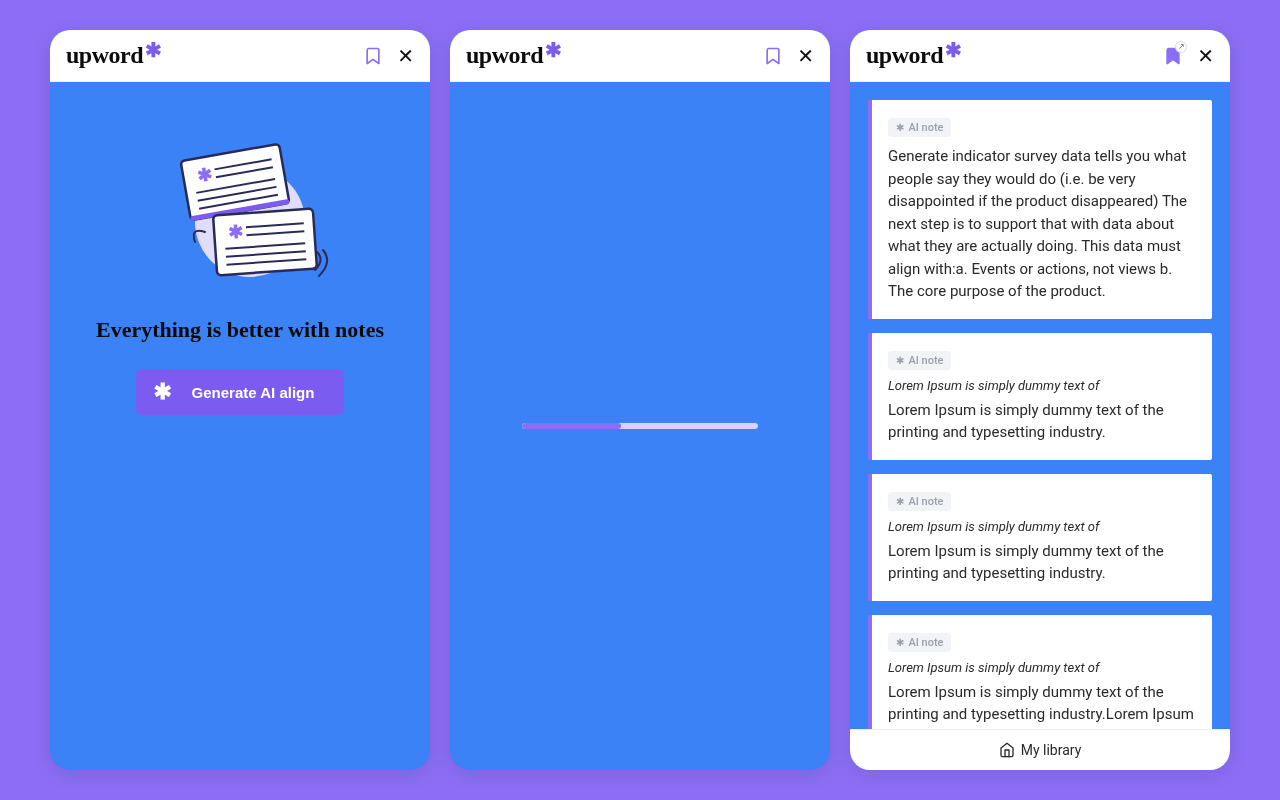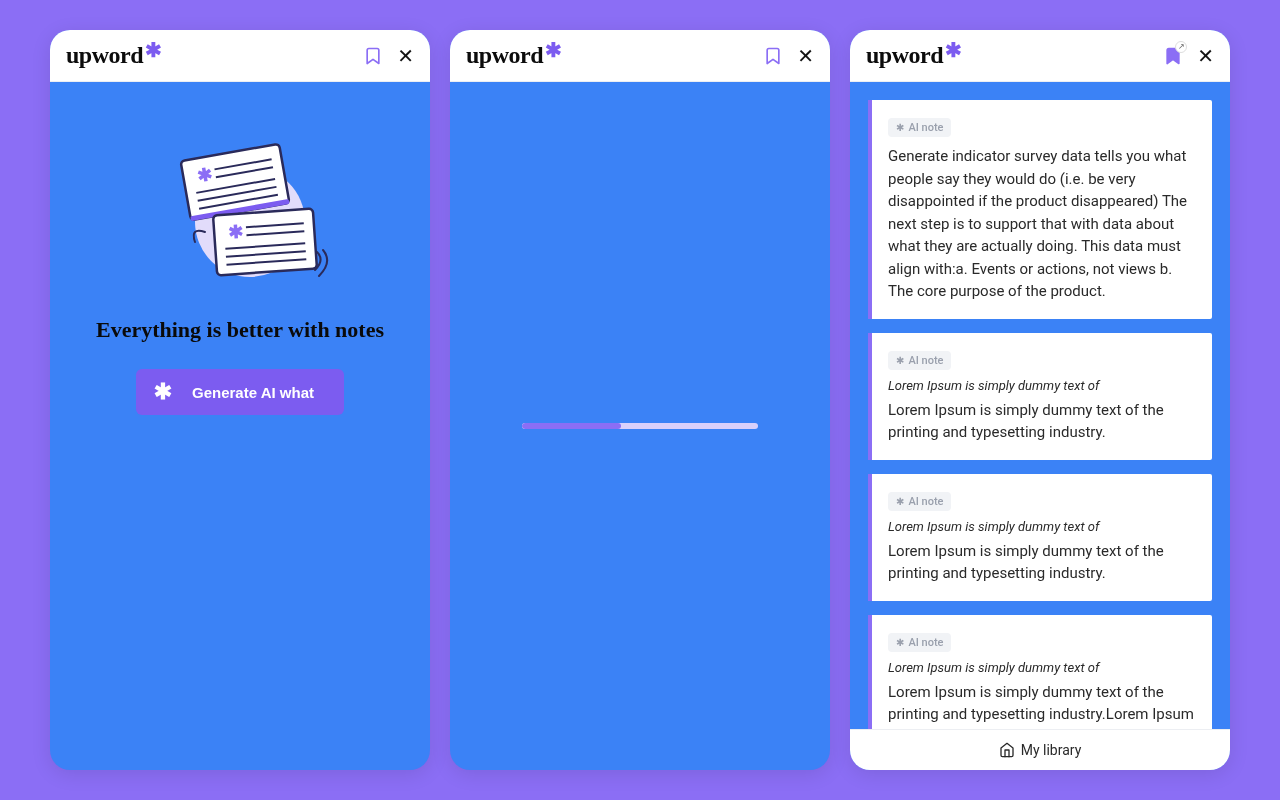--- a/index.html
+++ b/index.html
@@ -233,21 +233,21 @@
         <line x1="80" y1="114" x2="160" y2="114" stroke="#2a2a5a" stroke-width="2"></line>
         <line x1="80" y1="122" x2="160" y2="122" stroke="#2a2a5a" stroke-width="2"></line>
         <line x1="80" y1="130" x2="160" y2="130" stroke="#2a2a5a" stroke-width="2"></line>
       </g>
       <path d="M172 120 q8 8 -2 18" stroke="#2a2a5a" stroke-width="2" fill="none" stroke-linecap="round"></path>
       <path d="M178 118 q10 12 -4 26" stroke="#2a2a5a" stroke-width="2" fill="none" stroke-linecap="round"></path>
     </svg>
     <h2 class="empty-heading">Everything is better with notes</h2>
     <button class="generate-btn">
       <span class="btn-icon">✱</span>
-      <span>Generate AI what</span>
+      <span>Generate AI align</span>
     </button>
   </div>
 </div>
 
 <div class="panel">
   <div class="panel-header">
     <div class="logo">
       <span class="logo-text">upword</span>
       <span class="logo-star">✱</span>
     </div>

